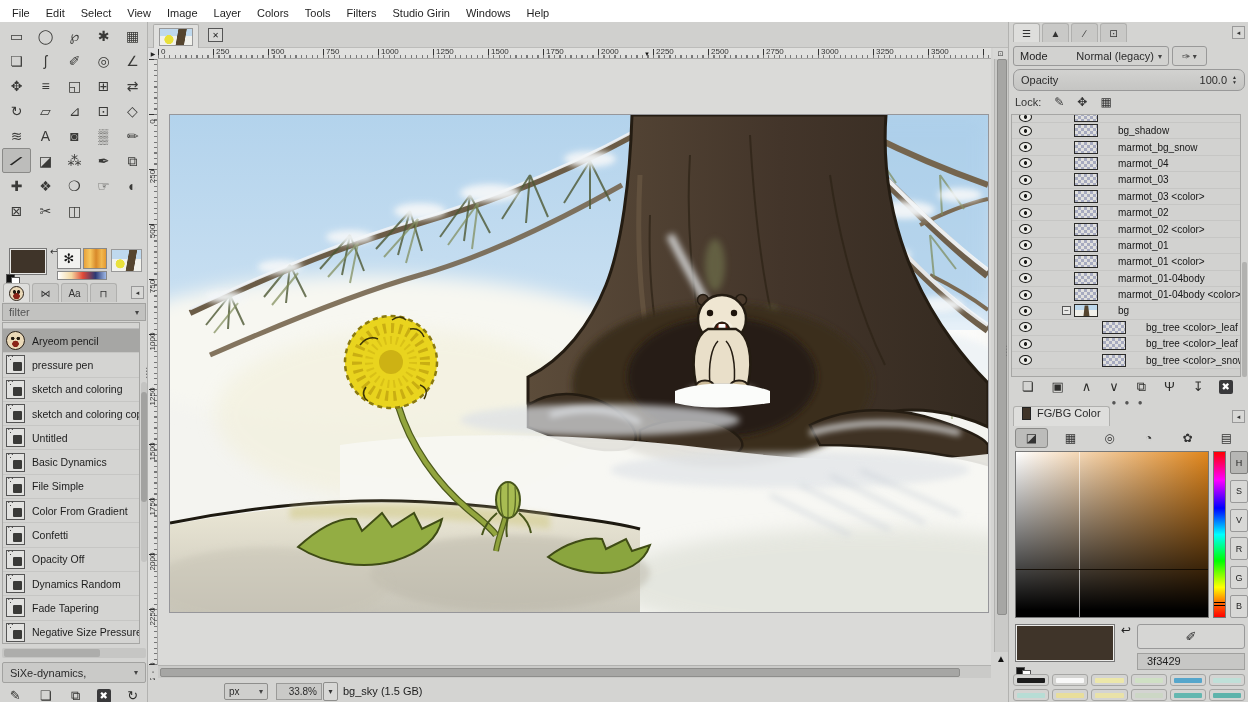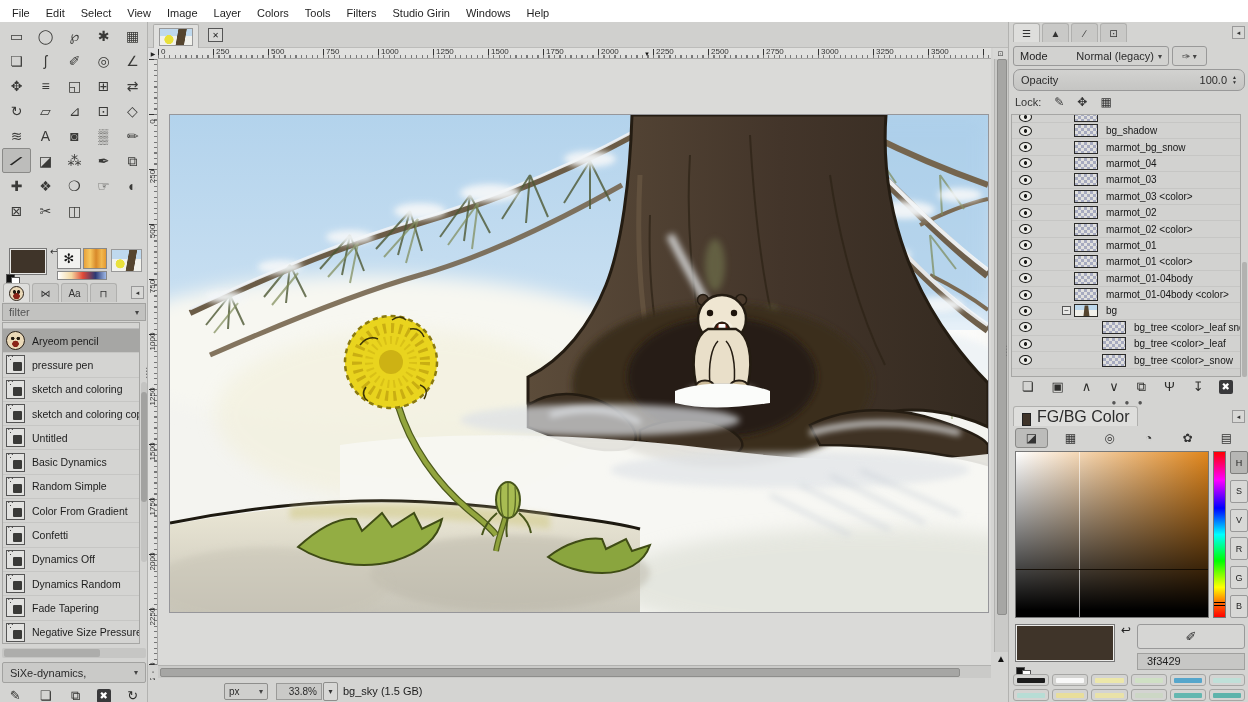--- a/index.html
+++ b/index.html
@@ -123,26 +123,26 @@
   .eye{flex:none;width:13px;height:10px;border:1px solid #1e1e1c;border-radius:50%;margin:0 8px 0 7px;background:radial-gradient(circle at 50% 50%,#1c1c1a 0 1.7px,#ecece8 1.9px)}
   .lspacer{flex:none;width:34px;display:flex;justify-content:flex-end;align-items:center}
   .lspacer.child{width:62px;background:linear-gradient(#8a8a88,#8a8a88) 16px 50%/26px 1px no-repeat}
   .expander{width:9px;height:9px;border:1px solid #555;background:#e8e8e6;font-size:8px;line-height:7px;text-align:center;margin-right:3px;color:#222}
   .thumb{flex:none;width:24px;height:13px;border:1px solid #2a2a28}
   .thumb.checker{background:repeating-conic-gradient(#a7abc0 0 25%,#e0e0de 0 50%) 0 0/6px 6px}
   .thumb.image{position:relative;background:linear-gradient(#bdd8ec 0 45%,#f0efe9 45%)}
   .thumb.image::after{content:"";position:absolute;left:38%;top:0;width:28%;height:100%;background:#55452f;clip-path:polygon(22% 0,78% 0,100% 100%,0 100%)}
   .thumb.folder{position:relative;background:#dcdcda}
   .thumb.folder::after{content:"";position:absolute;left:4px;top:2px;width:13px;height:7px;background:#4a4a48}
-  .lname{margin-left:8px;font-size:10px;color:#161616;white-space:nowrap}
+  .lname{margin-left:20px;font-size:10px;color:#161616;white-space:nowrap}
   #layers-vscroll{position:absolute;left:233px;top:240px;width:5px;height:115px;background:#b2b2b0;border-radius:2px}
   #layer-actions{position:absolute;left:2px;top:357px;width:230px;display:flex;justify-content:space-between;align-items:center;padding:0 8px}
   .dots{position:absolute;left:0;top:376px;width:100%;text-align:center;font-size:8px;letter-spacing:3px;color:#555}
 
-  #fgbg-tab{position:absolute;left:4px;top:384px;height:20px;background:#dededc;border:1px solid #b0b0ae;border-bottom:none;border-radius:3px 3px 0 0;display:flex;align-items:flex-end;gap:6px;padding:0 8px;font-size:16px}
+  #fgbg-tab{position:absolute;left:4px;top:384px;height:20px;background:#dededc;border:1px solid #b0b0ae;border-bottom:none;border-radius:3px 3px 0 0;display:flex;align-items:flex-start;gap:6px;padding:0 8px;font-size:11px}
   .mini-swatch{width:9px;height:13px;background:#3f3429;border:1px solid #222}
   #color-dock-menu{right:3px;top:388px}
   #color-tabs{position:absolute;left:6px;top:406px;width:228px;display:flex;justify-content:space-between}
   .color-tab{width:33px;height:20px;display:flex;align-items:center;justify-content:center;font-size:12px;color:#333;border:1px solid transparent;border-radius:3px}
   .color-tab.selected{background:#bcbcba;border-color:#8a8a88}
 
   #sv-square{position:absolute;left:6px;top:429px;width:194px;height:167px;border:1px solid #777;background:linear-gradient(to bottom,rgba(0,0,0,0),#000 96%),linear-gradient(to right,#fff,#e0861c)}
   .cross-v{position:absolute;left:33%;top:0;width:1px;height:100%;background:rgba(255,255,255,.6)}
   .cross-h{position:absolute;left:0;top:71%;width:100%;height:1px;background:rgba(15,8,0,.85)}
   #hue-strip{position:absolute;left:204px;top:429px;width:13px;height:167px;border:1px solid #777;background:linear-gradient(to bottom,#f00 0%,#f0f 17%,#00f 34%,#0ff 50%,#0f0 66%,#ff0 82%,#f60 92%,#f00 100%)}
@@ -355,33 +355,33 @@
         <div class="dyn-row">
           <span class="dyn-icon"></span>
           <span class="dyn-label">Untitled</span>
         </div>
         <div class="dyn-row">
           <span class="dyn-icon"></span>
           <span class="dyn-label">Basic Dynamics</span>
         </div>
         <div class="dyn-row">
           <span class="dyn-icon"></span>
-          <span class="dyn-label">Random Simple</span>
+          <span class="dyn-label">File Simple</span>
         </div>
         <div class="dyn-row">
           <span class="dyn-icon"></span>
           <span class="dyn-label">Color From Gradient</span>
         </div>
         <div class="dyn-row">
           <span class="dyn-icon"></span>
           <span class="dyn-label">Confetti</span>
         </div>
         <div class="dyn-row">
           <span class="dyn-icon"></span>
-          <span class="dyn-label">Dynamics Off</span>
+          <span class="dyn-label">Opacity Off</span>
         </div>
         <div class="dyn-row">
           <span class="dyn-icon"></span>
           <span class="dyn-label">Dynamics Random</span>
         </div>
         <div class="dyn-row">
           <span class="dyn-icon"></span>
           <span class="dyn-label">Fade Tapering</span>
         </div>
         <div class="dyn-row">

